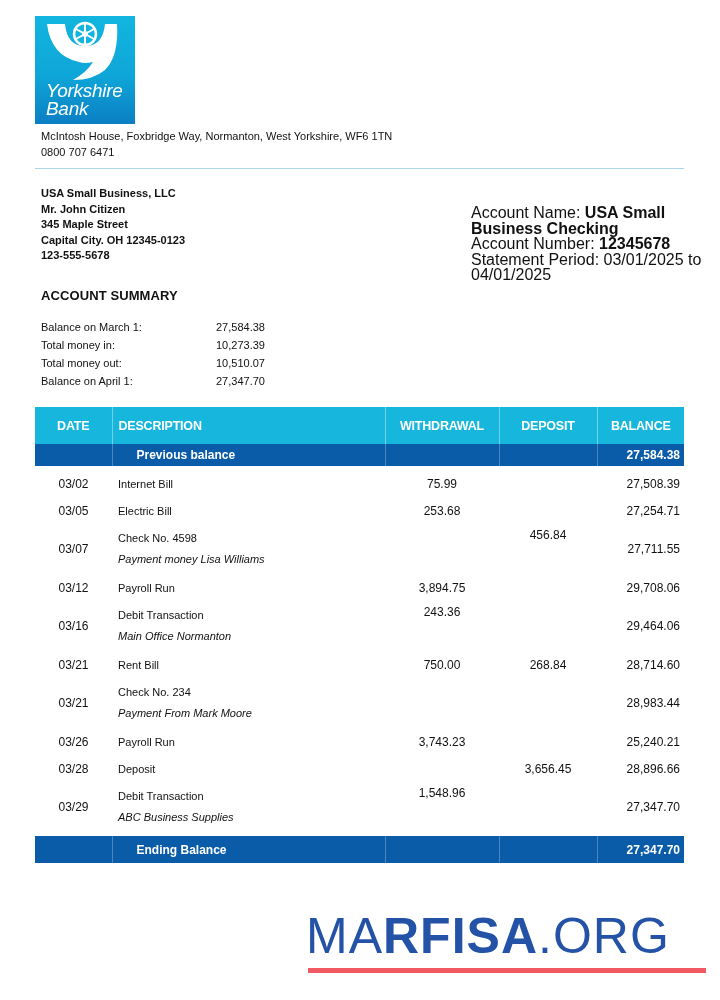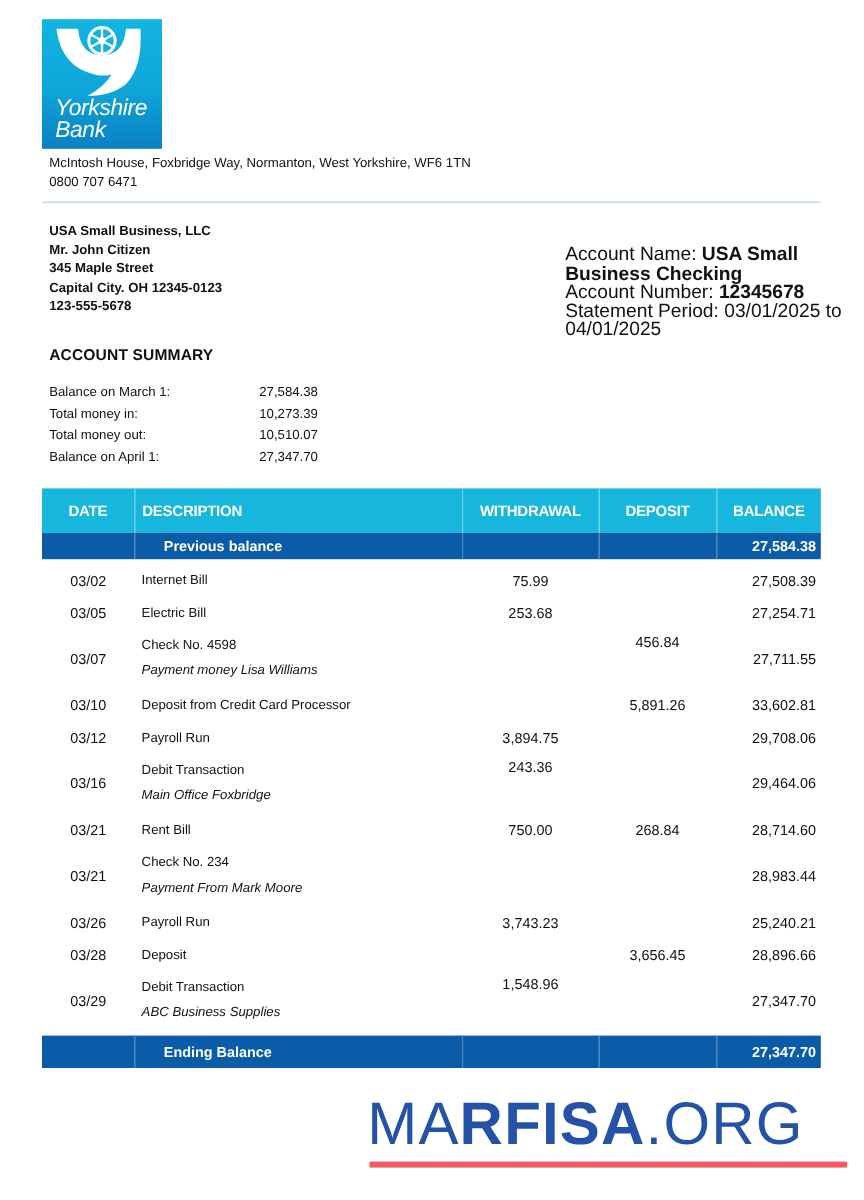--- a/index.html
+++ b/index.html
@@ -154,36 +154,29 @@
     <td class="bal">27,254.71</td>
   </tr>
   <tr class="tx-row double">
     <td class="date">03/07</td>
     <td class="desc"><span>Check No. 4598</span><span class="sub">Payment money Lisa Williams</span></td>
     <td class="num top"></td>
     <td class="num top">456.84</td>
     <td class="bal">27,711.55</td>
   </tr>
   <tr class="tx-row">
-    <td class="date">03/10</td>
-    <td class="desc">Deposit from Credit Card Processor</td>
-    <td class="num"></td>
-    <td class="num">5,891.26</td>
-    <td class="bal">33,602.81</td>
-  </tr>
-  <tr class="tx-row">
     <td class="date">03/12</td>
     <td class="desc">Payroll Run</td>
     <td class="num">3,894.75</td>
     <td class="num"></td>
     <td class="bal">29,708.06</td>
   </tr>
   <tr class="tx-row double">
     <td class="date">03/16</td>
-    <td class="desc"><span>Debit Transaction</span><span class="sub">Main Office Foxbridge</span></td>
+    <td class="desc"><span>Debit Transaction</span><span class="sub">Main Office Normanton</span></td>
     <td class="num top">243.36</td>
     <td class="num top"></td>
     <td class="bal">29,464.06</td>
   </tr>
   <tr class="tx-row">
     <td class="date">03/21</td>
     <td class="desc">Rent Bill</td>
     <td class="num">750.00</td>
     <td class="num">268.84</td>
     <td class="bal">28,714.60</td>

